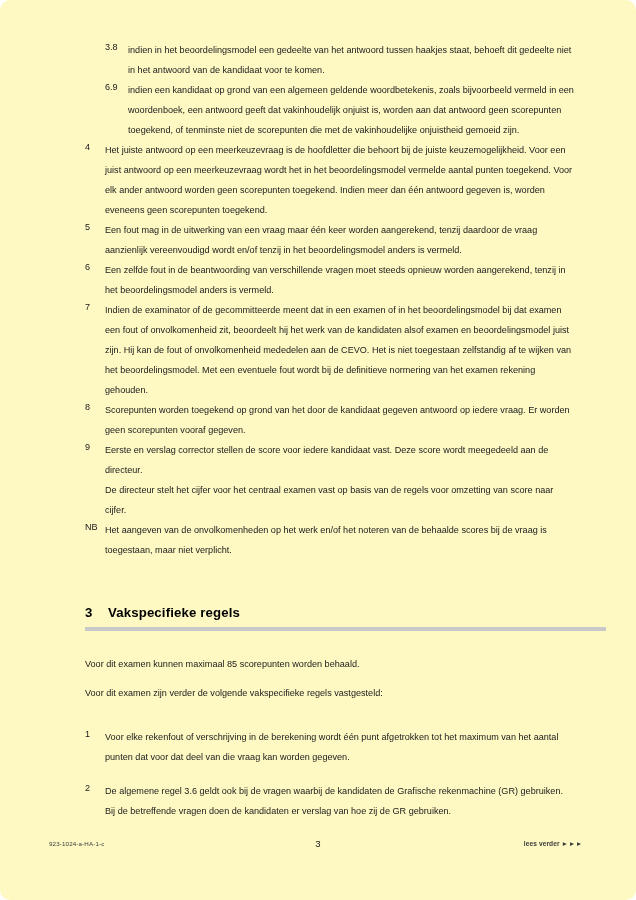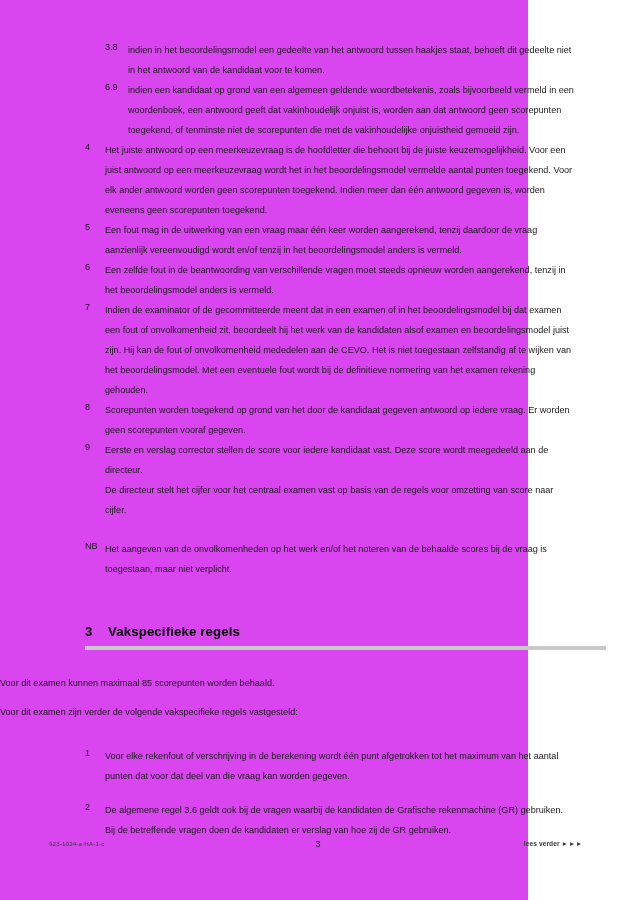--- a/index.html
+++ b/index.html
@@ -13,23 +13,24 @@
     position: relative;
     font-family: "Liberation Sans", sans-serif;
     color: #1a1a1a;
     overflow: hidden;
   }
 
   .page {
     position: absolute;
     left: 0;
     top: 0;
-    width: 528px;
+    width: 636px;
     height: 900px;
-    background: #d946ef;
+    background: #fef9c3;
+    border-radius: 10px;
   }
 
   .content {
     position: absolute;
     left: 0;
     top: 40px;
     width: 636px;
   }
 
   
@@ -69,21 +70,20 @@
     padding-right: 62px;
   }
   .main-rules .rule-label {
     width: 20px;
   }
 
   
   .nb-block {
     padding-left: 85px;
     padding-right: 62px;
-    margin-top: 19px;
   }
   .nb-block .rule-label {
     width: 20px;
   }
 
   
   .section {
     margin-top: 44px;
     padding-left: 85px;
     padding-right: 58px;
@@ -107,20 +107,21 @@
   .section-rule {
     margin-top: 6px;
     margin-left: 0px;
     width: 521px;
     height: 4px;
     background: #c8c8c8;
   }
 
   
   .section-body {
+    padding-left: 85px;
     padding-right: 62px;
   }
   .section-body p.para {
     margin: 0;
     font-size: 9.1px;
     line-height: 14.55px;
   }
   .spacer-para {
     height: 14.5px;
   }

